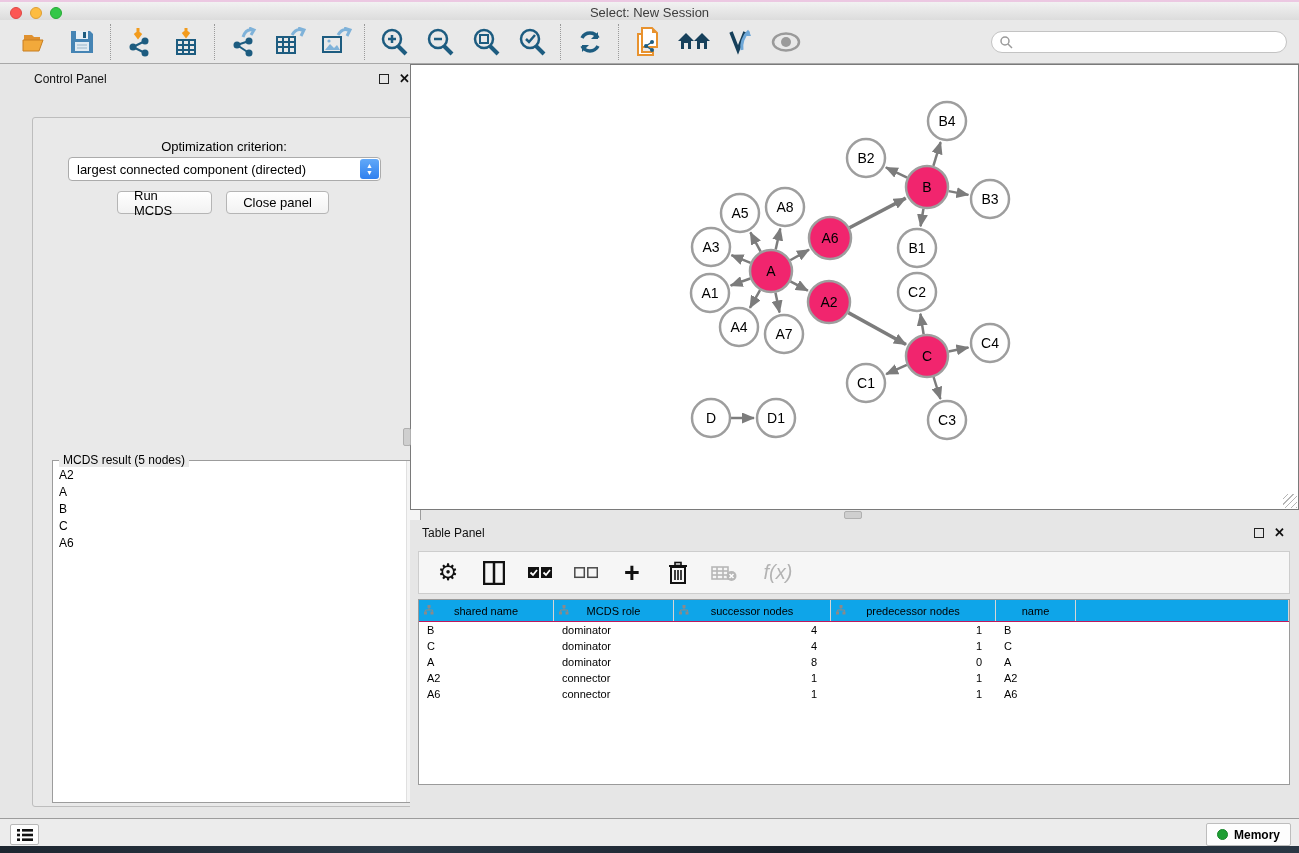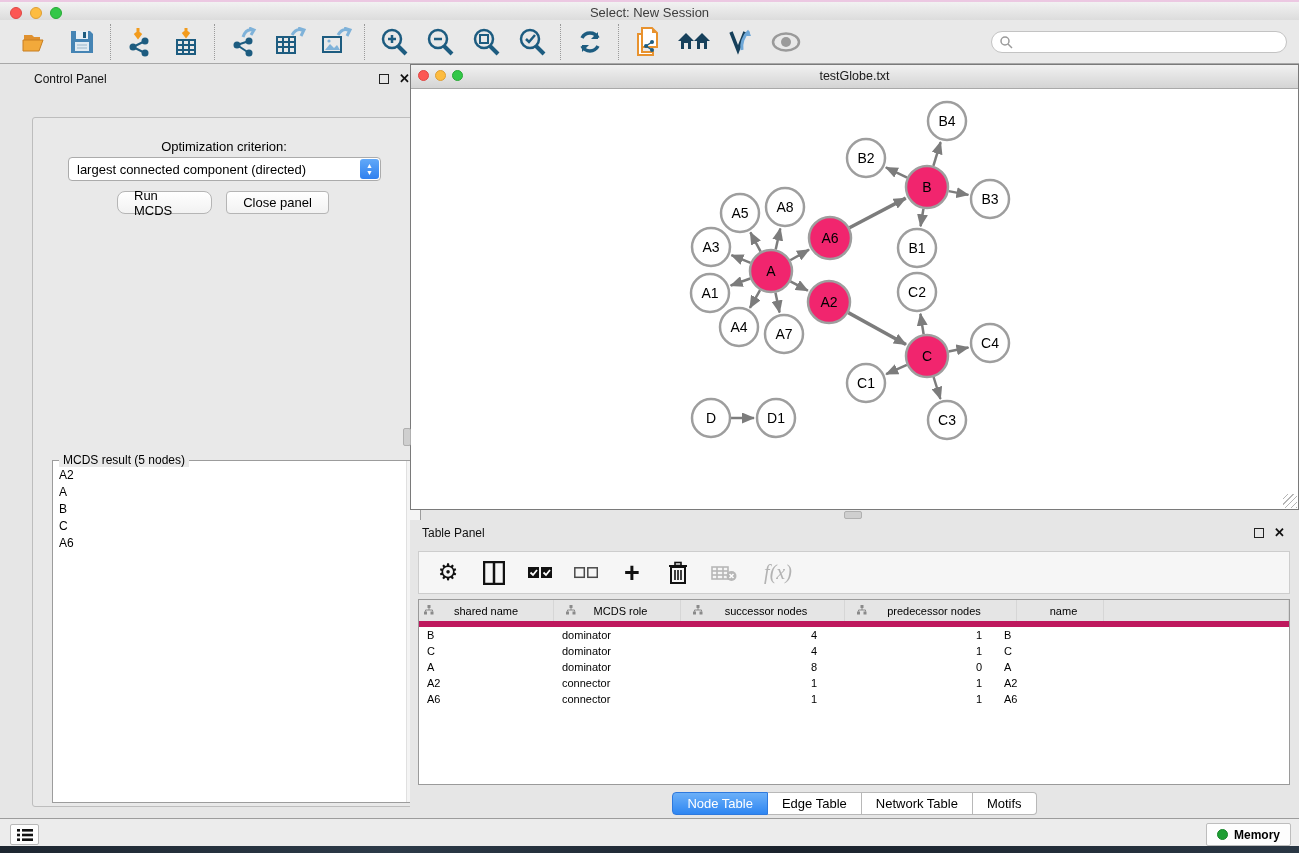--- a/index.html
+++ b/index.html
@@ -48,21 +48,21 @@
   #opt-label{position:absolute;left:0;right:0;top:75px;text-align:center;font-size:13px;color:#000;}
   #opt-select{position:absolute;left:44px;top:93px;width:313px;height:24px;background:#fff;
     border:1px solid #ababab;border-radius:4px;box-sizing:border-box;font-size:13px;color:#000;
     display:flex;align-items:center;padding-left:8px;cursor:pointer;}
   #opt-stepper{position:absolute;right:1px;top:1px;width:19px;height:20px;border-radius:3px;
     background:linear-gradient(#62a9f8,#2f80ef);display:flex;flex-direction:column;align-items:center;justify-content:center;}
   #opt-stepper span{color:#fff;font-size:7px;line-height:7px;}
   .cp-btn{position:absolute;top:127px;height:23px;background:linear-gradient(#ffffff,#f2f2f2);
     border:1px solid #b5b5b5;border-radius:4px;font-size:13px;color:#000;display:flex;
     align-items:center;justify-content:center;cursor:pointer;padding:0 16px;box-sizing:border-box;}
-  #run-btn{left:93px;width:95px;border-radius:8px;}
+  #run-btn{left:93px;width:95px;}
   #closep-btn{left:202px;width:103px;}
   #result-box{position:absolute;left:28px;top:396px;width:367px;height:341px;border:1px solid #9c9c9c;background:#fff;}
   #result-legend{position:absolute;left:6px;top:-8px;background:#e9e9e9;padding:0 4px;font-size:12px;color:#000;}
   #result-list{position:absolute;left:0;top:6px;right:13px;bottom:0;overflow:hidden;font-size:12px;color:#000;}
   #result-list div{padding:1px 0 1px 6px;line-height:15px;}
   #result-scroll{position:absolute;right:0;top:0;width:13px;bottom:0;background:#f4f4f4;border-left:1px solid #e0e0e0;}
 
   
   #network-window{position:absolute;left:410px;top:64px;width:889px;height:446px;background:#fff;
     border:1px solid #7a7a7a;box-sizing:border-box;}
@@ -78,25 +78,25 @@
 
   
   #table-panel{position:absolute;left:410px;top:520px;width:889px;height:298px;background:#e6e6e6;}
   #tp-title{position:absolute;left:12px;top:6px;}
   #tp-win-ctrls{top:8px;right:14px;}
   #tp-toolbar{position:absolute;left:8px;top:31px;width:872px;height:43px;background:#f6f6f6;
     border:1px solid #cdcdcd;display:flex;align-items:center;gap:20px;padding-left:16px;box-sizing:border-box;}
   .tp-icon{display:flex;align-items:center;justify-content:center;width:26px;height:26px;cursor:pointer;}
   .gear-glyph{font-size:23px;color:#111;line-height:23px;}
   .plus-glyph{font-size:27px;font-weight:bold;color:#111;line-height:24px;}
-  .fx-glyph{font-family:Liberation Serif, serif;font-style:italic;font-size:20px;color:#b3b3b3;}
+  .fx-glyph{font-family:Liberation Sans, sans-serif;font-style:italic;font-size:20px;color:#b3b3b3;}
   #node-table{position:absolute;left:8px;top:79px;width:872px;height:186px;background:#fff;border:1px solid #9a9a9a;
     box-sizing:border-box;overflow:hidden;}
   .tbl-header{display:grid;grid-template-columns:135px 120px 157px 165px 80px 1fr;height:21px;
-    background:#e5e5e5;border-bottom:6px solid #be185d;gap:7px;}
+    background:#0ea5e9;border-bottom:1px solid #be185d;}
   .th{position:relative;font-size:11px;color:#000;display:flex;align-items:center;justify-content:center;
     border-right:1px solid #d6d6d6;cursor:pointer;}
   .th .tree-ico{position:absolute;left:5px;top:5px;}
   .tbl-row{display:grid;grid-template-columns:135px 120px 157px 165px 80px 1fr;height:16px;font-size:11px;color:#000;}
   .td{display:flex;align-items:center;padding:0 8px;box-sizing:border-box;}
   .td.right{justify-content:flex-end;padding-right:14px;}
   #tp-tabs{position:absolute;left:0;right:0;top:272px;display:flex;justify-content:center;}
 
   
   #statusbar{position:absolute;left:0;top:818px;width:100%;height:28px;background:#ececec;
@@ -314,28 +314,20 @@
           <div>A</div>
           <div>B</div>
           <div>C</div>
           <div>A6</div>
         </div>
       <div id="result-scroll"></div>
     </div>
   </div>
 
   <div id="network-window">
-    <div id="nw-titlebar">
-      <div id="nw-lights">
-        <div class="light red"></div>
-        <div class="light yellow"></div>
-        <div class="light green"></div>
-      </div>
-      <div class="title">testGlobe.txt</div>
-    </div>
     <div id="graph-canvas"><svg viewBox="0 0 887 421" width="100%" height="100%">
           <defs>
             <marker id="arr" markerUnits="userSpaceOnUse" markerWidth="13" markerHeight="11" refX="12" refY="5.5" orient="auto">
               <path d="M0,0 L13,5.5 L0,11 z" fill="#7c7c7c"></path>
             </marker>
           </defs>
           <line x1="349.6297000338812" y1="163.5975032891971" x2="339.3702999661188" y2="144.4024967108029" stroke="#7c7c7c" stroke-width="2.5" marker-end="url(#arr)"></line>
           <line x1="364.7013313337195" y1="161.50819961728223" x2="369.2986686662805" y2="140.49180038271777" stroke="#7c7c7c" stroke-width="2.5" marker-end="url(#arr)"></line>
           <line x1="339.5735128005243" y1="174.8294051202097" x2="320.4264871994757" y2="167.1705948797903" stroke="#7c7c7c" stroke-width="2.5" marker-end="url(#arr)"></line>
           <line x1="339.30480533927783" y1="190.46384069730965" x2="319.69519466072217" y2="197.53615930269035" stroke="#7c7c7c" stroke-width="2.5" marker-end="url(#arr)"></line>
@@ -583,26 +575,20 @@
           <div class="tbl-row">
             <div class="td">A6</div>
             <div class="td">connector</div>
             <div class="td right">1</div>
             <div class="td right">1</div>
             <div class="td">A6</div>
             <div class="td"></div>
           </div>
         </div>
     </div>
-    <div id="tp-tabs">
-        <span class="seg selected">Node Table</span>
-        <span class="seg">Edge Table</span>
-        <span class="seg">Network Table</span>
-        <span class="seg">Motifs</span>
-      </div>
   </div>
 
   <div id="statusbar">
     <div id="list-btn">
       <svg width="16" height="14" viewBox="0 0 16 14">
           <g fill="#111">
             <rect x="0" y="1" width="3" height="2.6"></rect>
             <rect x="5" y="1" width="11" height="2.6"></rect>
             <rect x="0" y="5.7" width="3" height="2.6"></rect>
             <rect x="5" y="5.7" width="11" height="2.6"></rect>

